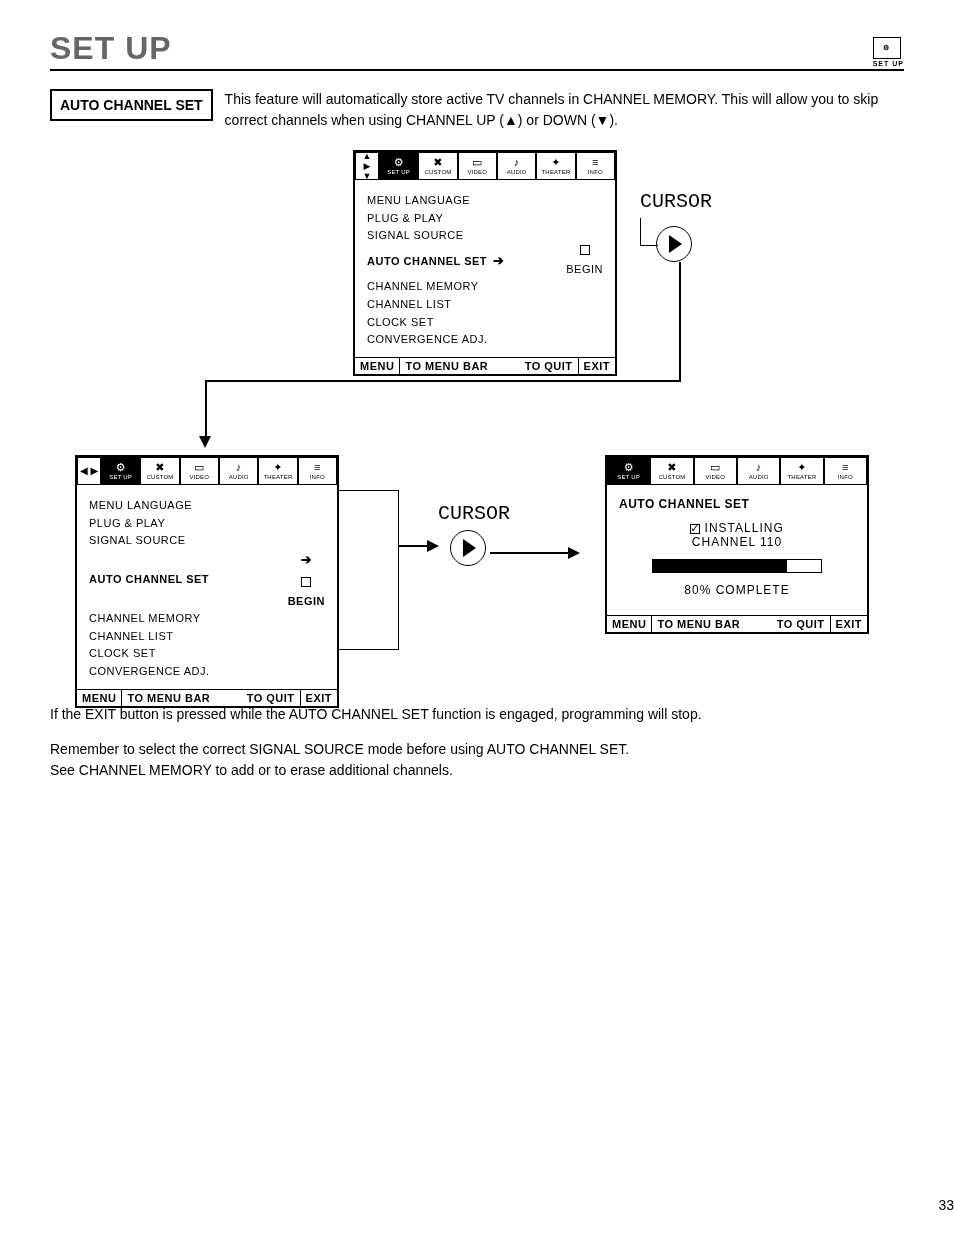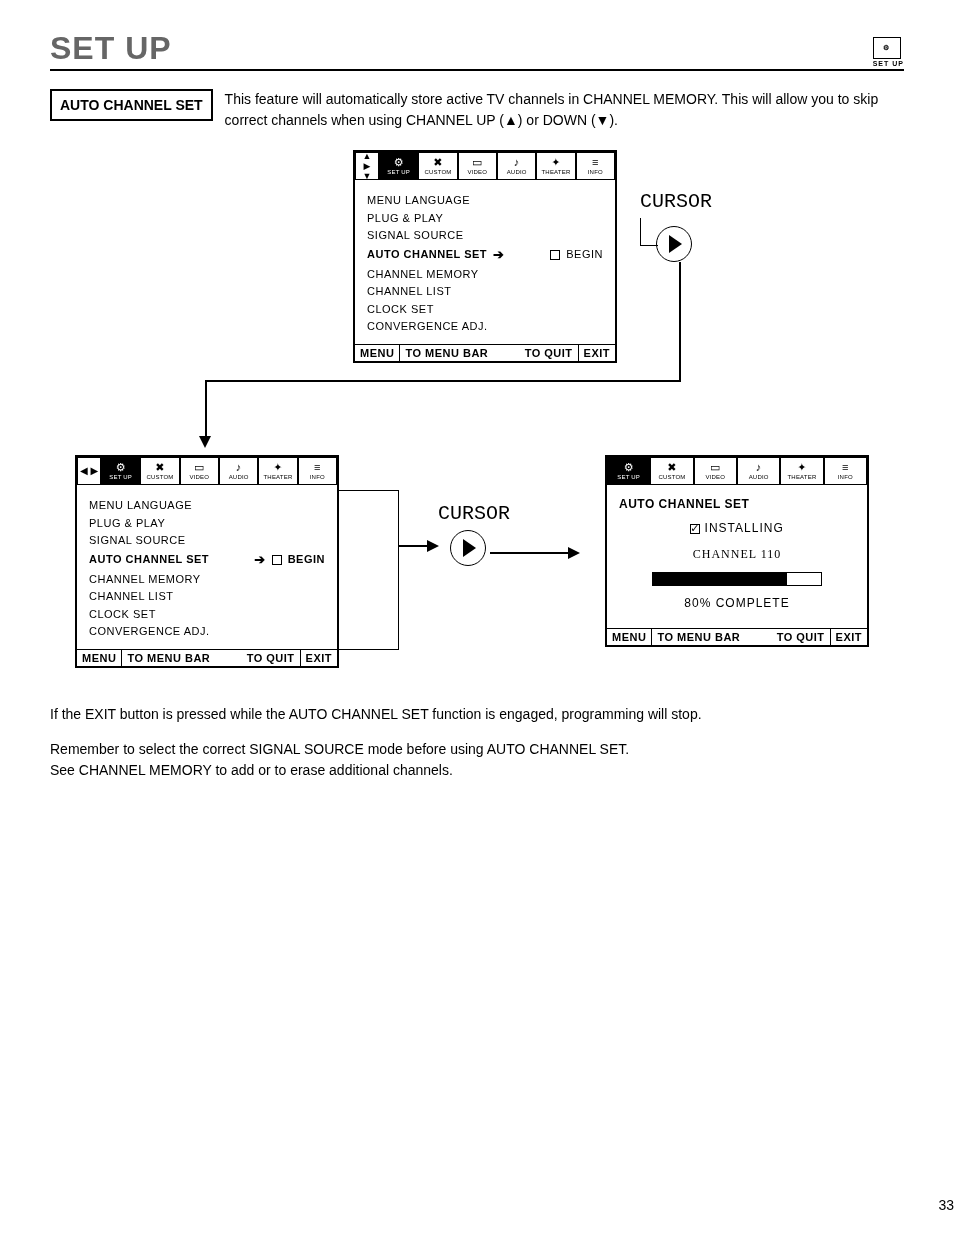--- a/index.html
+++ b/index.html
@@ -48,21 +48,21 @@
   .tabs { display:flex; height:28px; }
   .tabcell { border:1px solid #000; flex:1; display:flex; flex-direction:column; align-items:center; justify-content:center; font-size:6px; letter-spacing:0.2px; gap:1px; padding:1px 0;}
   .tabcell.sel { background:#000; color:#fff; }
   .tabcell .tabicon { font-size:11px; line-height:1; }
   .navarrows { border:1px solid #000; flex:0 0 24px; display:flex; flex-direction:column; align-items:center; justify-content:center; font-size:9px; line-height:1; gap:1px;}
   .navarrows.lr { flex-direction:row; gap:3px; font-size:10px;}
   .osdbody { padding:12px 12px 8px 12px; }
   .menulist { font-size:11px; letter-spacing:0.5px; line-height:1.6; }
   .menuitem { display:flex; align-items:center; gap:6px; }
   .menuitem.bold { font-weight:bold; }
-  .optcol { margin-left:auto; display:flex; align-items:center; gap:6px; font-size:11px; }
+  .optcol { margin-left:auto; display:flex; align-items:center; gap:6px; font-size:11px;flex-direction:column; }
   .osdfooter { border-top:1px solid #000; display:flex; font-size:11px; letter-spacing:0.5px; }
   .osdfooter span { padding:2px 5px;font-weight:bold; }
   .osdfooter .sep { border-right:1px solid #000; }
 
   .cursor-label { font-family: Liberation Mono, monospace; font-size:20px; position:absolute; }
   .cursor-icon { position:absolute; border:1.5px solid #000; border-radius:50%; width:36px; height:36px; display:flex; align-items:center; justify-content:center; }
   .cursor-icon .tri { width:0; height:0; border-left:13px solid #000; border-top:9px solid transparent; border-bottom:9px solid transparent; margin-left:2px;}
 
   .flowline { position:absolute; background:#000; }
   .arrowhead-down { position:absolute; width:0; height:0; border-left:6px solid transparent; border-right:6px solid transparent; border-top:12px solid #000; }
@@ -282,21 +282,21 @@
       </div>
     <div class="tabcell">
         <span class="tabicon">≡</span>
         <span>INFO</span>
       </div>
   </div>
   <div class="osdbody">
     <div style="font-weight:bold; font-size:12px; letter-spacing:0.5px;">AUTO CHANNEL SET</div>
     <div class="install-box">
       <div><span class="chkbox checked"></span> <span>INSTALLING</span></div>
-      <div style="margin-top:12px;font-family:Liberation Serif, serif;">CHANNEL 110</div>
+      <div style="margin-top:0;">CHANNEL 110</div>
       <div class="progress">
           <div class="fill" style="width:80%;"></div>
         </div>
       <div>80% COMPLETE</div>
     </div>
   </div>
   <div class="osdfooter">
     <span class="sep">MENU</span>
     <span>TO MENU BAR</span>
     <span style="flex:1"></span>

